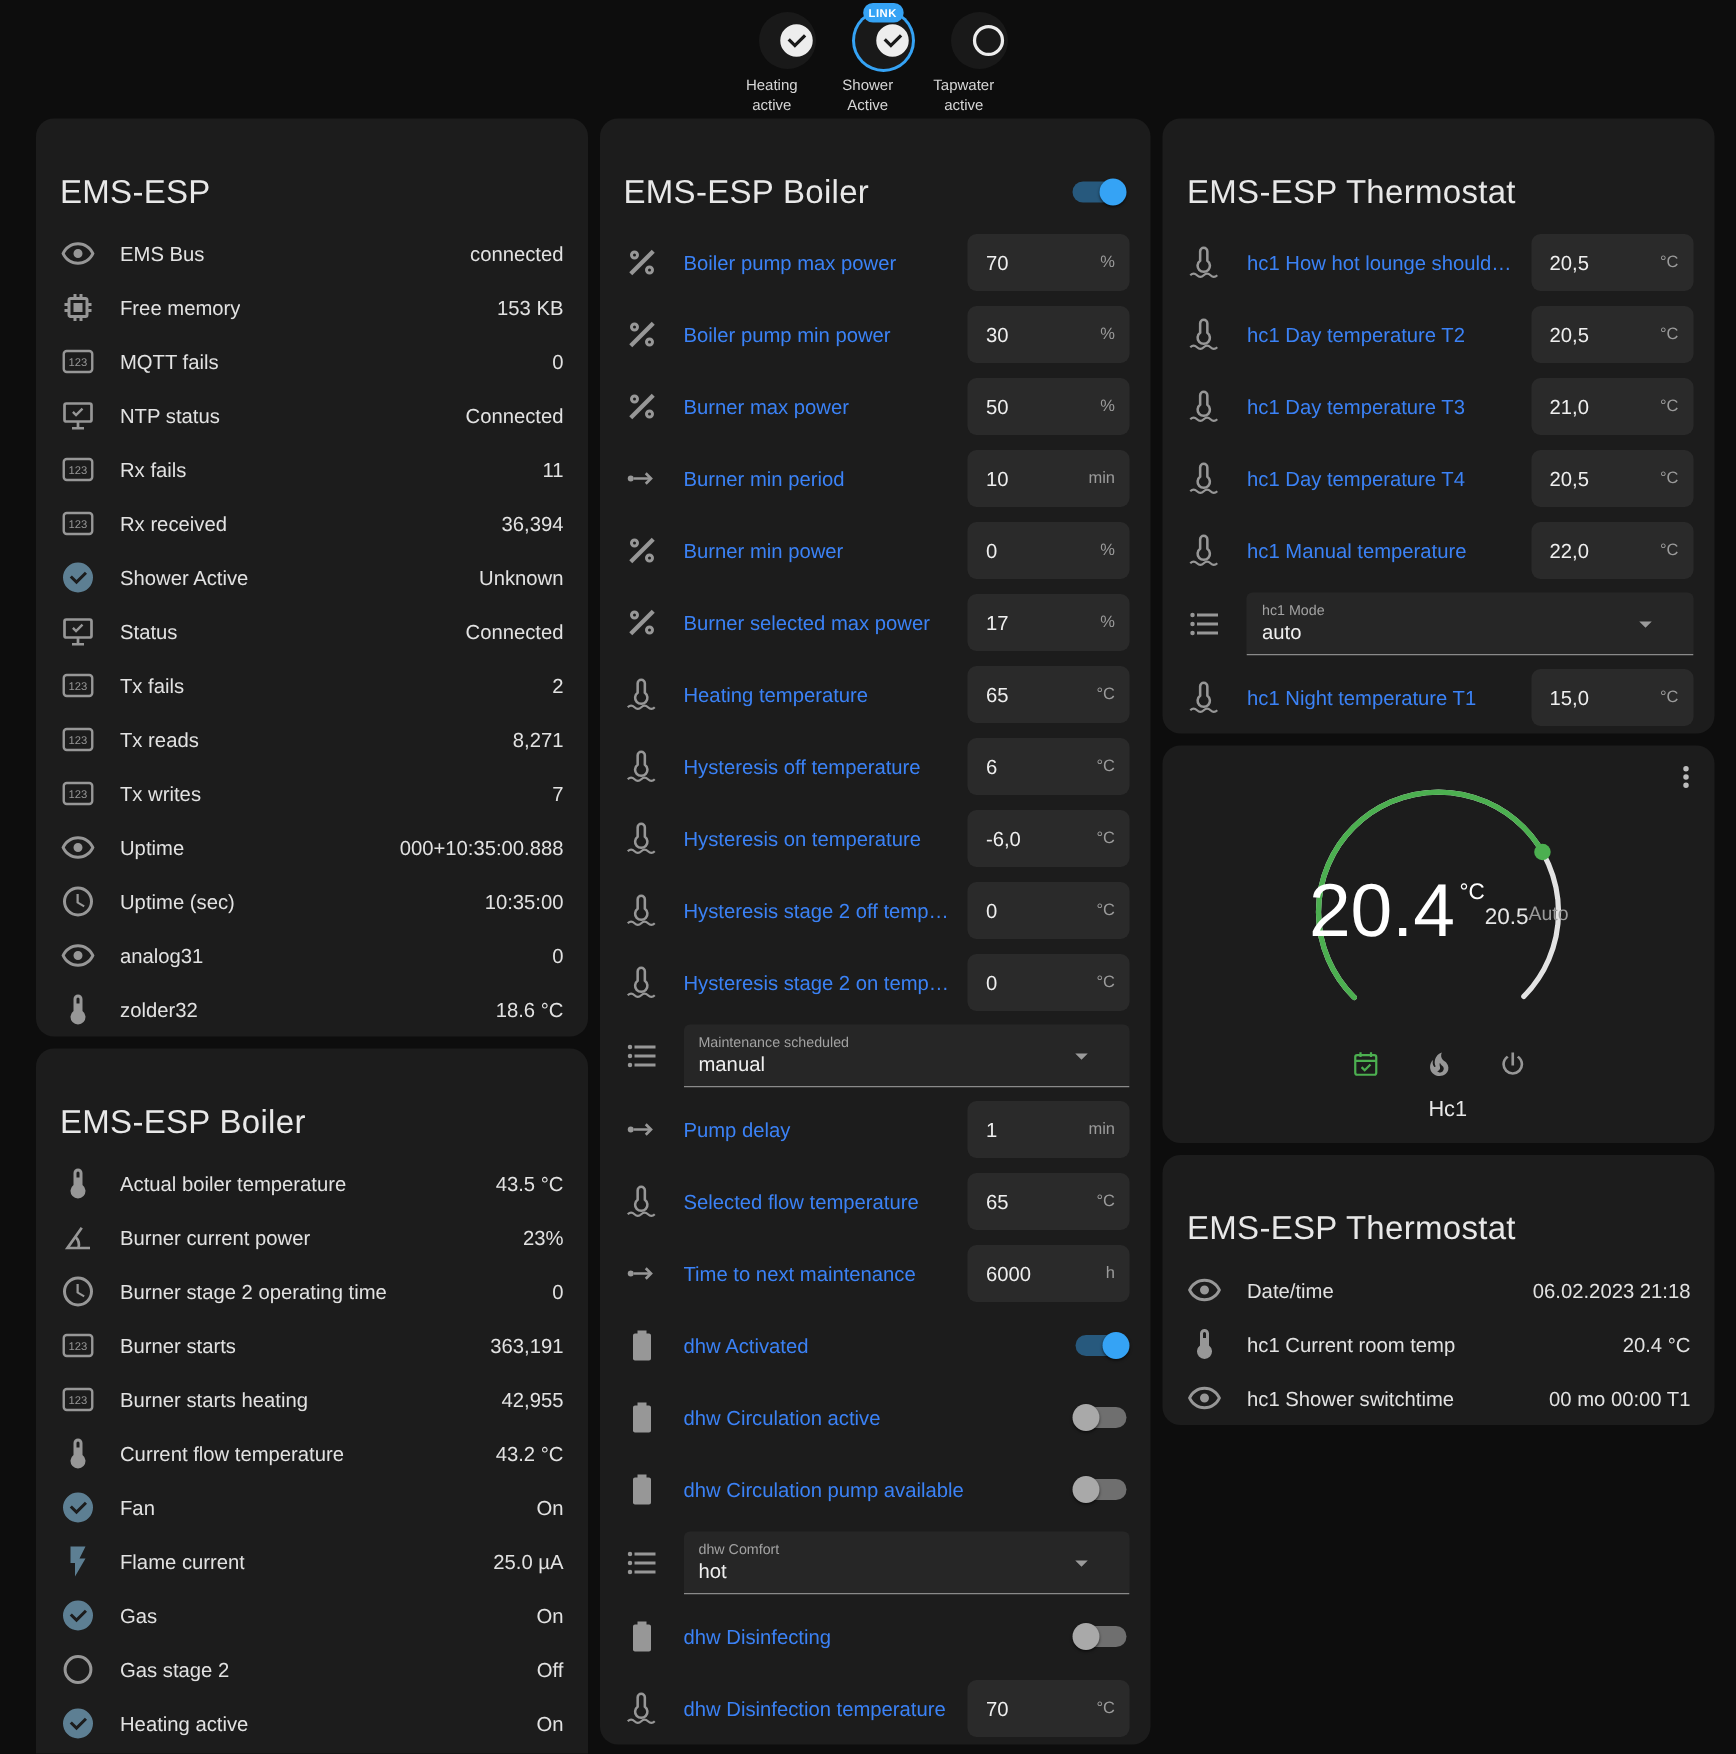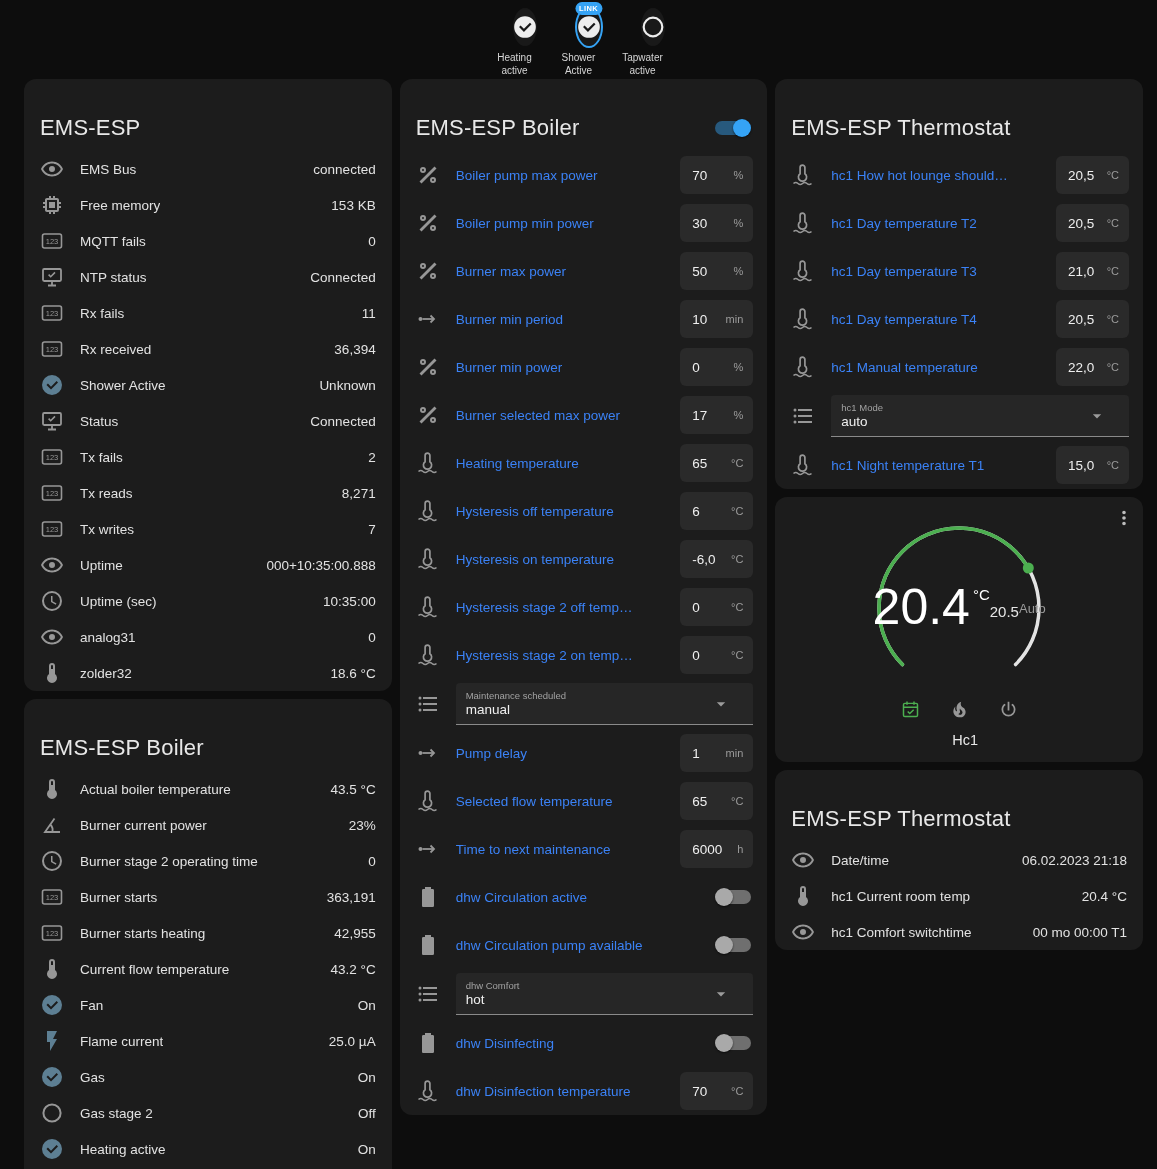--- a/index.html
+++ b/index.html
@@ -7,22 +7,22 @@
     --stateblue:#5d7f93; --track:#dcdcdc;
   }
   *{box-sizing:border-box}
   html,body{margin:0;padding:0;background:var(--bg)}
   body{width:1157px;height:1169px;overflow:hidden;
        font-family:"Liberation Sans","DejaVu Sans",sans-serif;color:#e4e4e4;}
 
   
   .badges{display:flex;justify-content:center;gap:6px;padding:8px 0 2px;}
   .badge{width:58px;display:flex;flex-direction:column;align-items:center;cursor:pointer;}
-  .badge-circle{width:24px;height:38px;border-radius:50%;background:#191919;display:flex;
-                align-items:center;justify-content:center;position:relative;margin-left:20px;}
+  .badge-circle{width:38px;height:38px;border-radius:50%;background:#191919;display:flex;
+                align-items:center;justify-content:flex-end;position:relative;margin-left:20px;}
   .badge-circle .icon{width:26px;height:26px;color:#ededed;}
   .badge.link .badge-circle{box-shadow:0 0 0 2px var(--accent);}
   .link-pill{position:absolute;top:-6px;left:50%;transform:translateX(-50%);
              background:var(--accent);color:#fff;font-size:7.5px;font-weight:bold;
              padding:2px 4px;border-radius:7px;letter-spacing:.4px;}
   .badge-label{margin-top:5px;font-size:10px;line-height:1.3;text-align:center;color:#d6d6d6;white-space:pre-line;}
 
   
   .columns{display:grid;grid-template-columns:1fr 1fr 1fr;gap:8px;padding:0 14px 0 24px;align-items:start;}
   .card{background:var(--card);border-radius:12px;margin-bottom:8px;overflow:hidden;position:relative;}
@@ -39,21 +39,21 @@
   .attr-row{display:flex;align-items:center;height:36px;padding:0 16px;cursor:pointer;}
   .attr-row .icon{margin-right:16px;}
   .attr-name{font-size:13.5px;color:#e2e2e2;white-space:nowrap;overflow:hidden;text-overflow:ellipsis;}
   .attr-value{margin-left:auto;padding-left:10px;font-size:13.5px;color:#e2e2e2;white-space:nowrap;}
 
   
   .ctl-row{display:flex;align-items:center;min-height:48px;padding:4px 14px 4px 16px;}
   .ctl-row .icon{margin-right:16px;}
   .ctl-name{flex:1 1 auto;min-width:0;font-size:13.5px;color:#3b82f6;white-space:nowrap;
             overflow:hidden;text-overflow:ellipsis;padding-right:8px;}
-  .num-box{flex:none;width:73px;height:38px;background:#2a2a2a;border-radius:6px;
+  .num-box{flex:none;width:108px;height:38px;background:#2a2a2a;border-radius:6px;
            display:flex;align-items:center;cursor:text;}
   .num-value{padding-left:12px;font-size:13.5px;color:#efefef;}
   .num-unit{margin-left:auto;padding-right:10px;font-size:11px;color:#9b9b9b;}
 
   .toggle{position:relative;width:38px;height:20px;flex:none;cursor:pointer;margin-left:8px;}
   .toggle .track{position:absolute;left:2px;top:3px;width:34px;height:14px;border-radius:7px;background:#6f6f6f;}
   .toggle .thumb{position:absolute;left:0;top:1px;width:18px;height:18px;border-radius:50%;
                  background:#a9a9a9;box-shadow:0 1px 2px rgba(0,0,0,.6);}
   .toggle.on .track{background:rgba(53,163,245,.45);}
   .toggle.on .thumb{left:20px;background:var(--accent);}
@@ -594,20 +594,32 @@
             <span class="num-value">6000</span>
             <span class="num-unit">h</span>
           </div>
         </div>
         <div class="ctl-row">
           <span class="icon">
             <svg viewBox="0 0 24 24" aria-hidden="true">
               <path fill="currentColor" d="M16.67,4H15V2H9V4H7.33A1.33,1.33 0 0,0 6,5.33V20.67C6,21.4 6.6,22 7.33,22H16.67A1.33,1.33 0 0,0 18,20.67V5.33C18,4.6 17.4,4 16.67,4Z"></path>
             </svg>
           </span>
+          <span class="ctl-name">dhw Activated</span>
+          <div class="toggle on">
+            <span class="track"></span>
+            <span class="thumb"></span>
+          </div>
+        </div>
+        <div class="ctl-row">
+          <span class="icon">
+            <svg viewBox="0 0 24 24" aria-hidden="true">
+              <path fill="currentColor" d="M16.67,4H15V2H9V4H7.33A1.33,1.33 0 0,0 6,5.33V20.67C6,21.4 6.6,22 7.33,22H16.67A1.33,1.33 0 0,0 18,20.67V5.33C18,4.6 17.4,4 16.67,4Z"></path>
+            </svg>
+          </span>
           <span class="ctl-name">dhw Circulation active</span>
           <div class="toggle">
             <span class="track"></span>
             <span class="thumb"></span>
           </div>
         </div>
         <div class="ctl-row">
           <span class="icon">
             <svg viewBox="0 0 24 24" aria-hidden="true">
               <path fill="currentColor" d="M16.67,4H15V2H9V4H7.33A1.33,1.33 0 0,0 6,5.33V20.67C6,21.4 6.6,22 7.33,22H16.67A1.33,1.33 0 0,0 18,20.67V5.33C18,4.6 17.4,4 16.67,4Z"></path>
@@ -828,18 +840,18 @@
           </span>
           <span class="attr-name">hc1 Current room temp</span>
           <span class="attr-value">20.4 °C</span>
         </div>
         <div class="attr-row">
           <span class="icon">
             <svg viewBox="0 0 24 24" aria-hidden="true">
               <path fill="currentColor" d="M12,9A3,3 0 0,1 15,12A3,3 0 0,1 12,15A3,3 0 0,1 9,12A3,3 0 0,1 12,9M12,4.5C17,4.5 21.27,7.61 23,12C21.27,16.39 17,19.5 12,19.5C7,19.5 2.73,16.39 1,12C2.73,7.61 7,4.5 12,4.5M3.18,12C4.83,15.36 8.24,17.5 12,17.5C15.76,17.5 19.17,15.36 20.82,12C19.17,8.64 15.76,6.5 12,6.5C8.24,6.5 4.83,8.64 3.18,12Z"></path>
             </svg>
           </span>
-          <span class="attr-name">hc1 Comfort switchtime</span>
+          <span class="attr-name">hc1 Shower switchtime</span>
           <span class="attr-value">00 mo 00:00 T1</span>
         </div>
       </div>
   </div>
 </div>
 
 </body></html>

